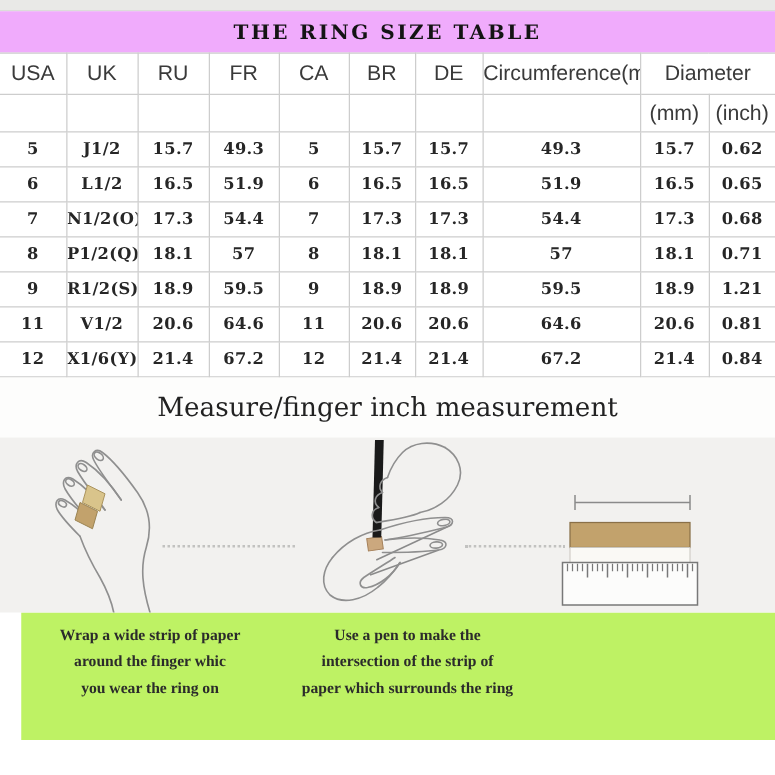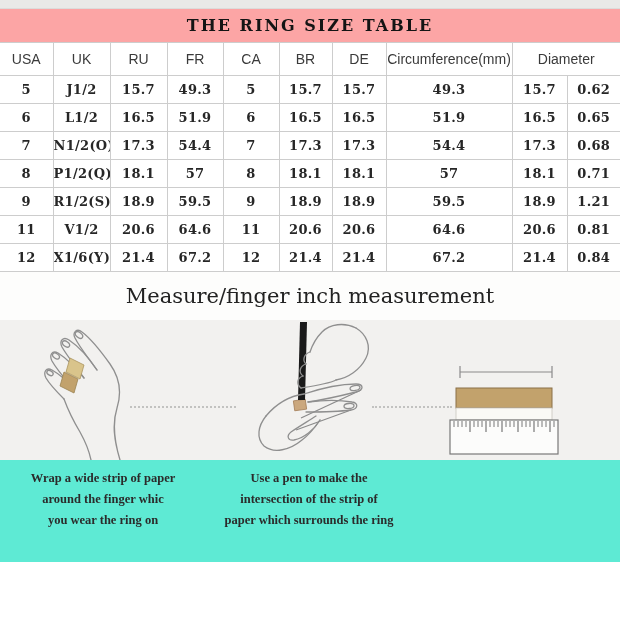--- a/index.html
+++ b/index.html
@@ -1,53 +1,53 @@
 <!DOCTYPE html>
 <html><head>
 <meta charset="utf-8">
 <style>
   html,body{margin:0;padding:0;}
   body{
     width:620px;height:620px;overflow:hidden;background:#ffffff;
     font-family:"Liberation Sans",sans-serif;color:#222;
   }
   .top-strip{height:8px;background:#e9e9e7;border-bottom:1px solid #dcdcda;}
-  .title-band{height:33px;display:flex;align-items:center;justify-content:center;background:#fca5a5;}
+  .title-band{height:33px;display:flex;align-items:center;justify-content:center;background:#f0abfc;}
   .page-title{
     font-family:"DejaVu Serif","Liberation Serif",serif;
     font-size:16px;font-weight:700;letter-spacing:2px;color:#141414;
   }
   table.ring-table{border-collapse:collapse;table-layout:fixed;width:620px;}
   .ring-table th,.ring-table td{
     border:1px solid #cdcdcd;text-align:center;vertical-align:middle;padding:0;
     overflow:hidden;white-space:nowrap;
   }
   .ring-table tr > *:first-child{border-left:0;}
   .ring-table tr > *:last-child{border-right:0;}
   .ring-table thead tr:nth-child(1){height:33px;}
   .ring-table thead tr:nth-child(2){height:30px;}
   .ring-table tbody tr{height:28px;}
   .ring-table th{
-    font-family:"Liberation Sans",sans-serif;font-size:14px;font-weight:400;color:#3a3a3a;
+    font-family:"Liberation Sans",sans-serif;font-size:17px;font-weight:400;color:#3a3a3a;
   }
   .ring-table td{
     font-family:"DejaVu Serif","Liberation Serif",serif;font-size:13px;font-weight:600;
     color:#262626;letter-spacing:0.3px;
   }
   .section-heading-band{height:48px;display:flex;align-items:center;justify-content:center;background:#fdfdfc;}
   .section-heading{
     font-family:"DejaVu Serif","Liberation Serif",serif;
     font-size:21px;font-weight:500;color:#222;
   }
   .illustrations{position:relative;height:140px;background:#f2f1ef;display:flex;}
   .illustration{width:206px;height:140px;flex:0 0 auto;}
   .dotted-connector{position:absolute;top:86px;border-top:2px dotted #c2c2c0;height:0;}
   .dotted-connector.left{left:130px;width:106px;}
   .dotted-connector.right{left:372px;width:80px;}
-  .captions{height:102px;background:#5eead4;display:flex;padding-top:8px;box-sizing:border-box;}
+  .captions{height:102px;background:#bef264;display:flex;padding-top:8px;box-sizing:border-box;margin-left:17px;}
   .caption{
     width:206px;flex:0 0 auto;text-align:center;white-space:pre-line;
     font-family:"Liberation Serif",serif;font-weight:700;
     font-size:12.5px;line-height:21px;color:#2b2b2b;
   }
 </style>
 </head>
 <body>
 
 <div>
@@ -76,20 +76,32 @@
           <th>USA</th>
           <th>UK</th>
           <th>RU</th>
           <th>FR</th>
           <th>CA</th>
           <th>BR</th>
           <th>DE</th>
           <th>Circumference(mm)</th>
           <th colspan="2">Diameter</th>
         </tr>
+      <tr id="header-row-2">
+          <th></th>
+          <th></th>
+          <th></th>
+          <th></th>
+          <th></th>
+          <th></th>
+          <th></th>
+          <th></th>
+          <th>(mm)</th>
+          <th>(inch)</th>
+        </tr>
     </thead>
     <tbody id="table-body">
         <tr>
           <td>5</td>
           <td>J1/2</td>
           <td>15.7</td>
           <td>49.3</td>
           <td>5</td>
           <td>15.7</td>
           <td>15.7</td>

